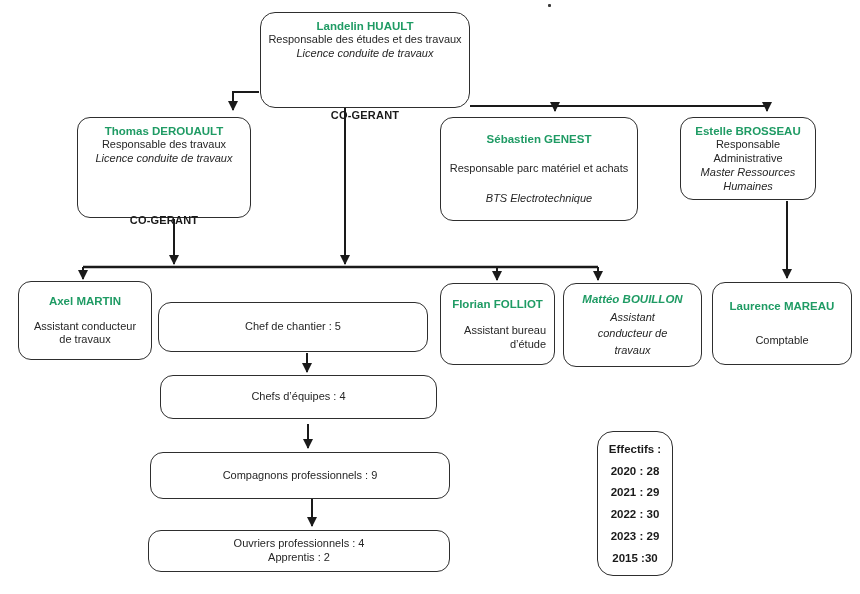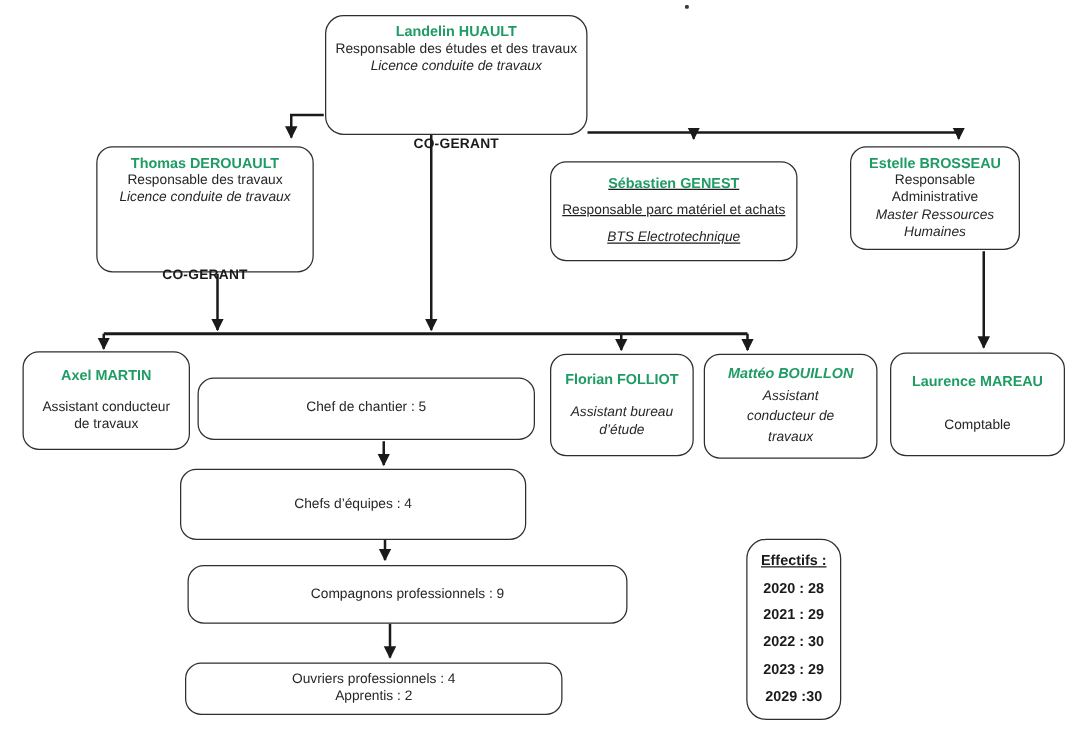--- a/index.html
+++ b/index.html
@@ -40,21 +40,21 @@
   }
   .box .role { color: #262626; }
   .box .qual { color: #262626; font-style: italic; }
   .box .cotitle { color: #1a1a1a; font-weight: bold; letter-spacing: .2px; margin-top: 48px; }
   .box.plain { justify-content: space-around; }
   .effectifs {
     font-weight: bold;
     color: #1a1a1a;
     font-size: 11.5px;
   }
-  .effectifs .ef-title { text-decoration: underline; }
+  .effectifs .ef-title { }
   .stray-dot {
     position: absolute;
     left: 548px; top: 4px;
     width: 3px; height: 3px;
     background: #3a3a3a;
     border-radius: 1px;
   }
 </style>
 </head>
 <body>
@@ -101,71 +101,71 @@
     <div class="cotitle">CO-GERANT</div>
   </div>
 
   <div class="box" style="left:77px;top:117px;width:174px;height:101px;">
     <div class="name">Thomas DEROUAULT</div>
     <div class="role">Responsable des travaux</div>
     <div class="qual">Licence conduite de travaux</div>
     <div class="cotitle">CO-GERANT</div>
   </div>
 
-  <div class="box" style="left:440px;top:129px;width:198px;height:80px;text-decoration:underline;">
+  <div class="box" style="left:440px;top:117px;width:198px;height:104px;">
     <div class="name">Sébastien GENEST</div>
     <div class="role">Responsable parc matériel et achats</div>
     <div class="qual">BTS Electrotechnique</div>
   </div>
 
   <div class="box" style="left:680px;top:117px;width:136px;height:83px;">
     <div class="name">Estelle BROSSEAU</div>
     <div class="role">Responsable Administrative</div>
     <div class="qual">Master Ressources Humaines</div>
   </div>
 
   <div class="box" style="left:18px;top:281px;width:134px;height:79px;">
     <div class="name">Axel MARTIN</div>
     <div class="role" style="padding:0 6px;">Assistant conducteur de travaux</div>
   </div>
 
   <div class="box plain" style="left:158px;top:302px;width:270px;height:50px;">
     <div class="role">Chef de chantier : 5</div>
   </div>
 
-  <div class="box" style="left:440px;top:283px;width:115px;height:82px;">
+  <div class="box" style="left:440px;top:283px;width:115px;height:82px;text-align:right;">
     <div class="name">Florian FOLLIOT</div>
-    <div class="role" style="padding:0 4px;font-style:italic;">Assistant bureau d’étude</div>
+    <div class="role" style="padding:0 4px;">Assistant bureau d’étude</div>
   </div>
 
   <div class="box" style="left:563px;top:283px;width:139px;height:84px;font-style:italic;">
     <div class="name">Mattéo BOUILLON</div>
     <div class="role" style="padding:0 14px;line-height:1.5;">Assistant conducteur de travaux</div>
   </div>
 
   <div class="box" style="left:712px;top:282px;width:140px;height:83px;">
     <div class="name">Laurence MAREAU</div>
     <div class="role">Comptable</div>
   </div>
 
-  <div class="box plain" style="left:144px;top:375px;width:277px;height:57px;">
+  <div class="box plain" style="left:160px;top:375px;width:277px;height:44px;">
     <div class="role">Chefs d’équipes : 4</div>
   </div>
 
-  <div class="box plain" style="left:150px;top:452px;width:352px;height:47px;">
+  <div class="box plain" style="left:150px;top:452px;width:300px;height:47px;">
     <div class="role">Compagnons professionnels : 9</div>
   </div>
 
   <div class="box plain" style="left:148px;top:530px;width:302px;height:42px;">
     <div class="role">Ouvriers professionnels : 4</div>
     <div class="role">Apprentis : 2</div>
   </div>
 
   <div class="box effectifs" style="left:597px;top:431px;width:76px;height:145px;border-radius:16px;">
     <div class="ef-title">Effectifs :</div>
     <div class="ef-row">2020 : 28</div>
     <div class="ef-row">2021 : 29</div>
     <div class="ef-row">2022 : 30</div>
     <div class="ef-row">2023 : 29</div>
-    <div class="ef-row">2029 :30</div>
+    <div class="ef-row">2015 :30</div>
   </div>
 
 </div>
 
 </body></html>

